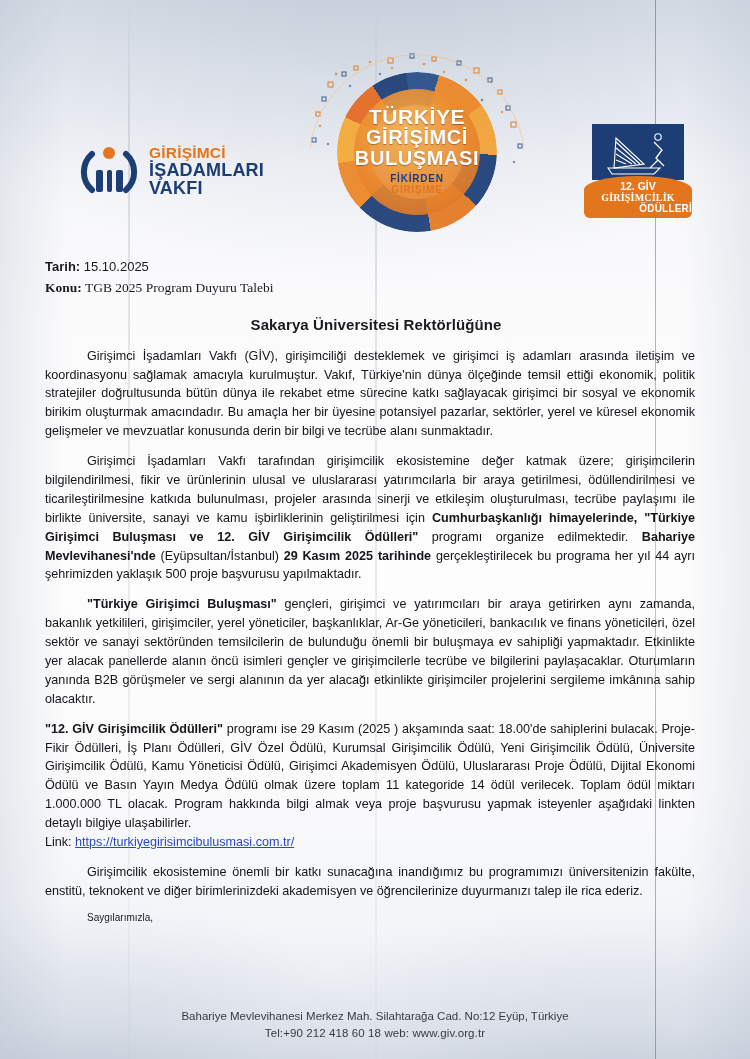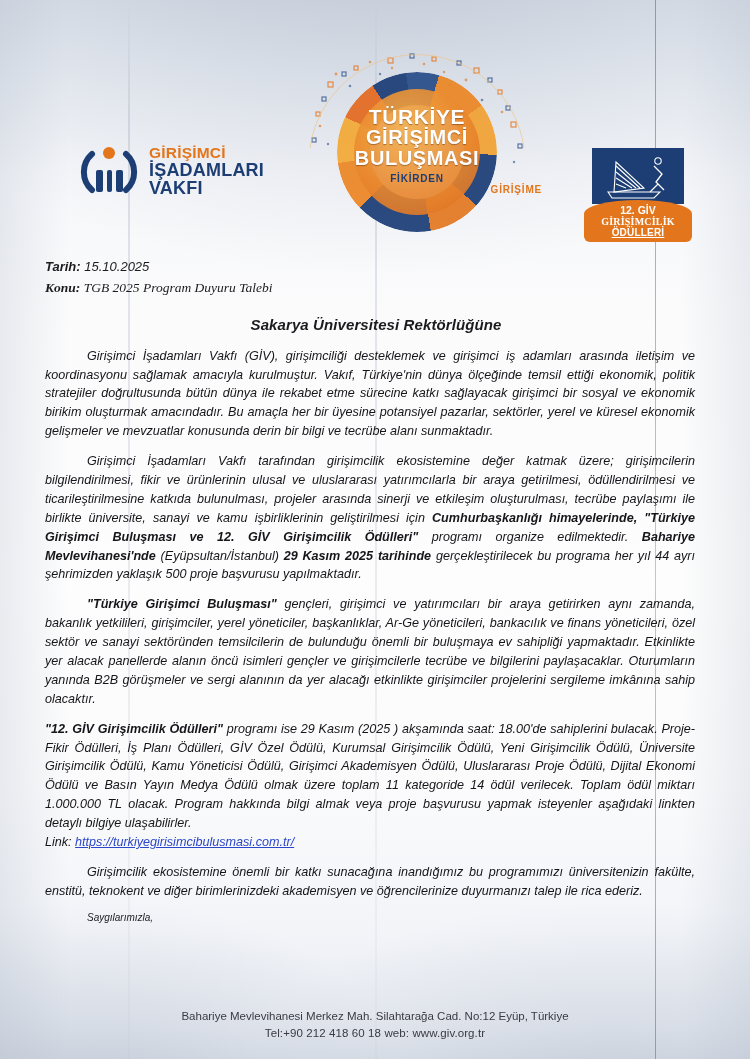--- a/index.html
+++ b/index.html
@@ -65,33 +65,33 @@
     opacity: .93; filter: saturate(1.05);
   }
   .tgb-core { position: absolute; left: 62px; top: 37px; width: 126px; height: 126px; border-radius: 50%;
     background: radial-gradient(circle at 42% 34%, #f3ae48, #e8852c 58%, #d96c22 100%); opacity: .9; }
   .tgb-words { position: absolute; left: 0; right: 0; top: 54px; text-align: center; }
   .tgb-words .w { color: #ffffff; font-weight: 700; font-size: 21px; letter-spacing: .6px; line-height: 1.02;
     text-shadow: 0 1px 1px rgba(80,40,10,.45); }
   .tgb-words .w2 { font-size: 20px; }
   .tgb-sub { margin-top: 5px; }
   .tgb-sub .s1 { display:block; color:#1d3e74; font-weight:700; font-size:10px; letter-spacing:.8px; }
-  .tgb-sub .s2 { display:block; color:#e3761d; font-weight:700; font-size:10px; letter-spacing:.8px;text-align:right; }
+  .tgb-sub .s2 { display:block; color:#e3761d; font-weight:700; font-size:10px; letter-spacing:.8px; }
   .confetti { position: absolute; inset: 0; pointer-events: none; }
 
-  .awards-logo { position: absolute; left: 584px; top: 124px; width: 108px; height: 94px; margin-top: 24px; }
+  .awards-logo { position: absolute; left: 584px; top: 124px; width: 108px; height: 94px; }
   .awards-top { position: absolute; left: 8px; top: 0; width: 92px; height: 56px; background: #1d3e74; }
   .awards-bot { position: absolute; left: 0; top: 52px; width: 108px; height: 42px; background: #e3761d;
     border-radius: 52% 52% 6px 6px / 34% 34% 6px 6px; }
   .awards-bot .a1 { display:block; text-align:center; color:#fff; font-weight:700; font-size:10.5px; margin-top:4px; }
   .awards-bot .a2 { display:block; text-align:center; color:#fff; font-weight:700; font-size:10px; letter-spacing:.2px;font-family:Liberation Serif, serif; }
-  .awards-bot .a3 { display:block; text-align:center; color:#fff; font-weight:700; font-size:10px; letter-spacing:.2px;text-decoration:underline; }
-
-  
-  .sheet { position: absolute; left: 45px; top: 258px; width: 662px; font-style: italic; }
+  .awards-bot .a3 { display:block; text-align:right; color:#fff; font-weight:700; font-size:10px; letter-spacing:.2px; }
+
+  
+  .sheet { position: absolute; left: 45px; top: 258px; width: 662px; }
 
   .meta { font-family: "Liberation Serif", serif; font-size: 13.5px; line-height: 1.42; }
   .meta .row { white-space: nowrap; }
   .meta .k { font-weight: 700; }
   .meta .row-date { font-family: "Liberation Sans", sans-serif; font-size: 13px; margin-bottom: 2px; }
   .meta .row-date .k { font-weight: 700; }
 
   .recipient {
     text-align: center; font-weight: 700; font-size: 15px;
     margin: 18px 0 14px 0; letter-spacing: .1px;

